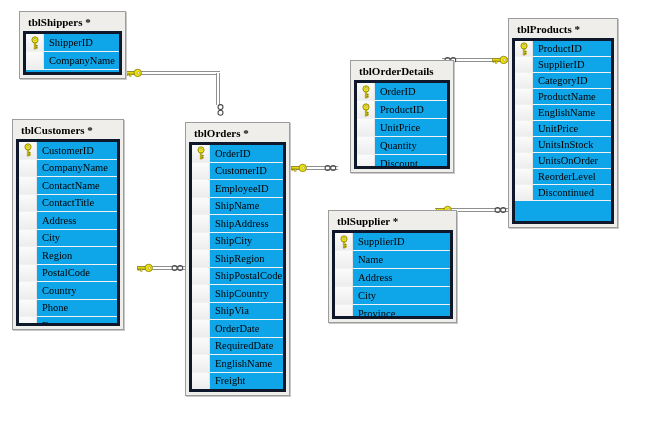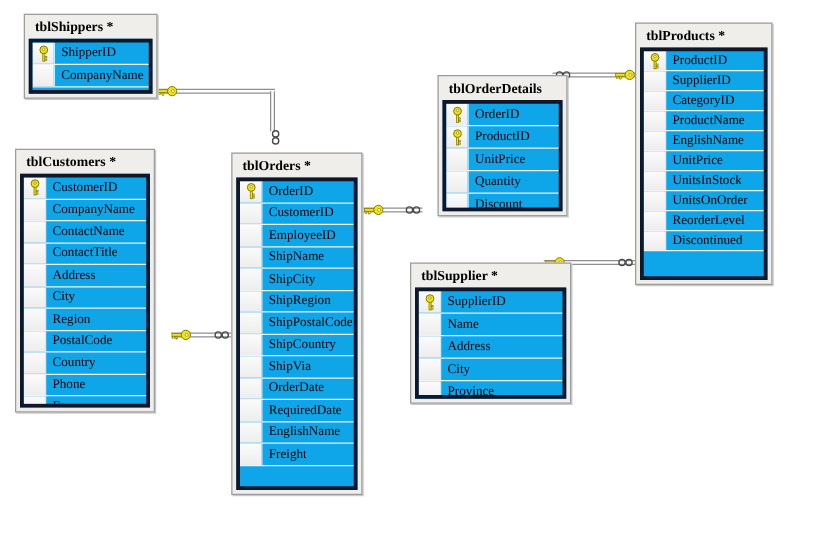--- a/index.html
+++ b/index.html
@@ -235,20 +235,24 @@
         <div class="t-row">
           <span class="t-ic"></span>
           <span class="t-lb">EmployeeID</span>
         </div>
         <div class="t-row">
           <span class="t-ic"></span>
           <span class="t-lb">ShipName</span>
         </div>
         <div class="t-row">
           <span class="t-ic"></span>
+          <span class="t-lb">ShipAddress</span>
+        </div>
+        <div class="t-row">
+          <span class="t-ic"></span>
           <span class="t-lb">ShipCity</span>
         </div>
         <div class="t-row">
           <span class="t-ic"></span>
           <span class="t-lb">ShipRegion</span>
         </div>
         <div class="t-row">
           <span class="t-ic"></span>
           <span class="t-lb">ShipPostalCode</span>
         </div>

